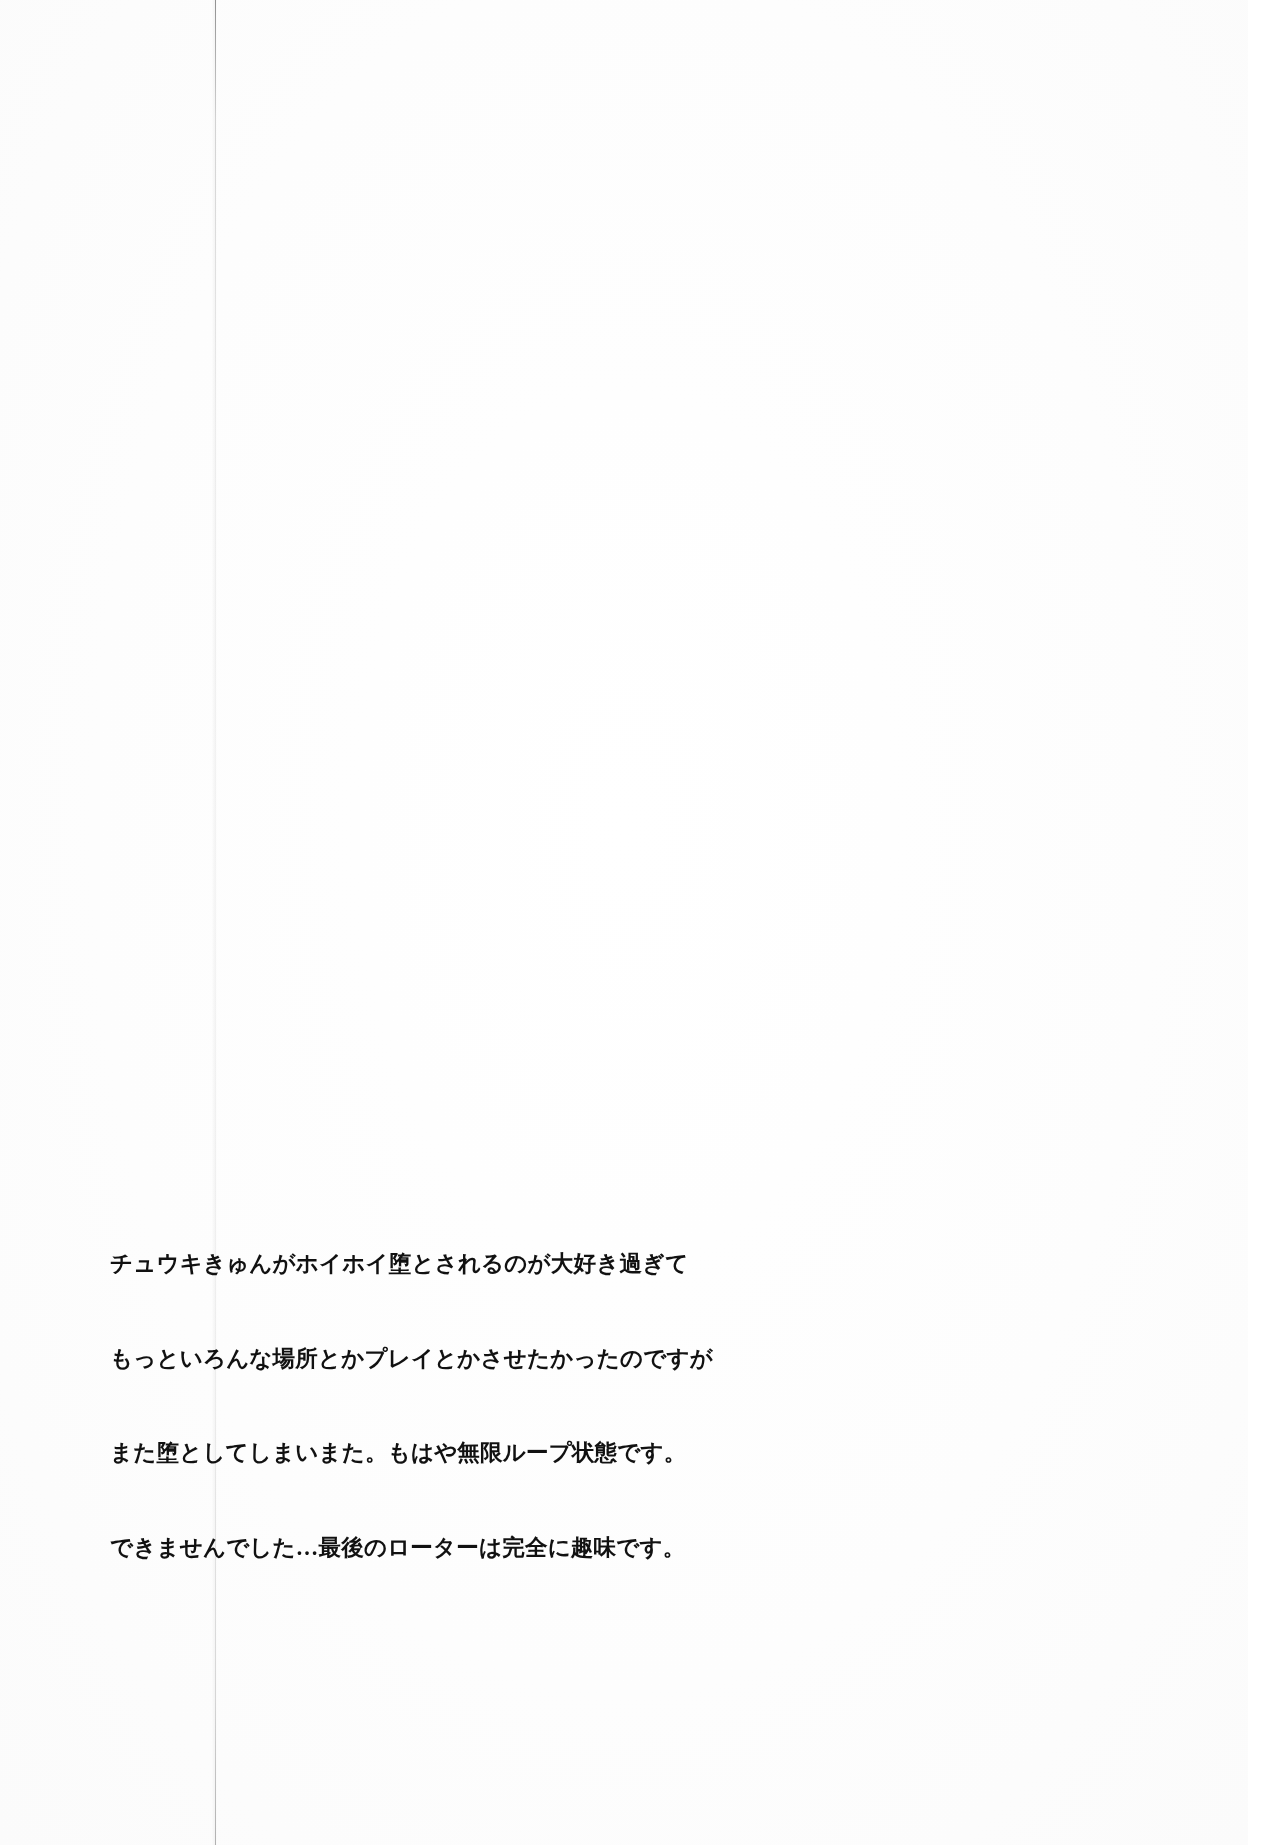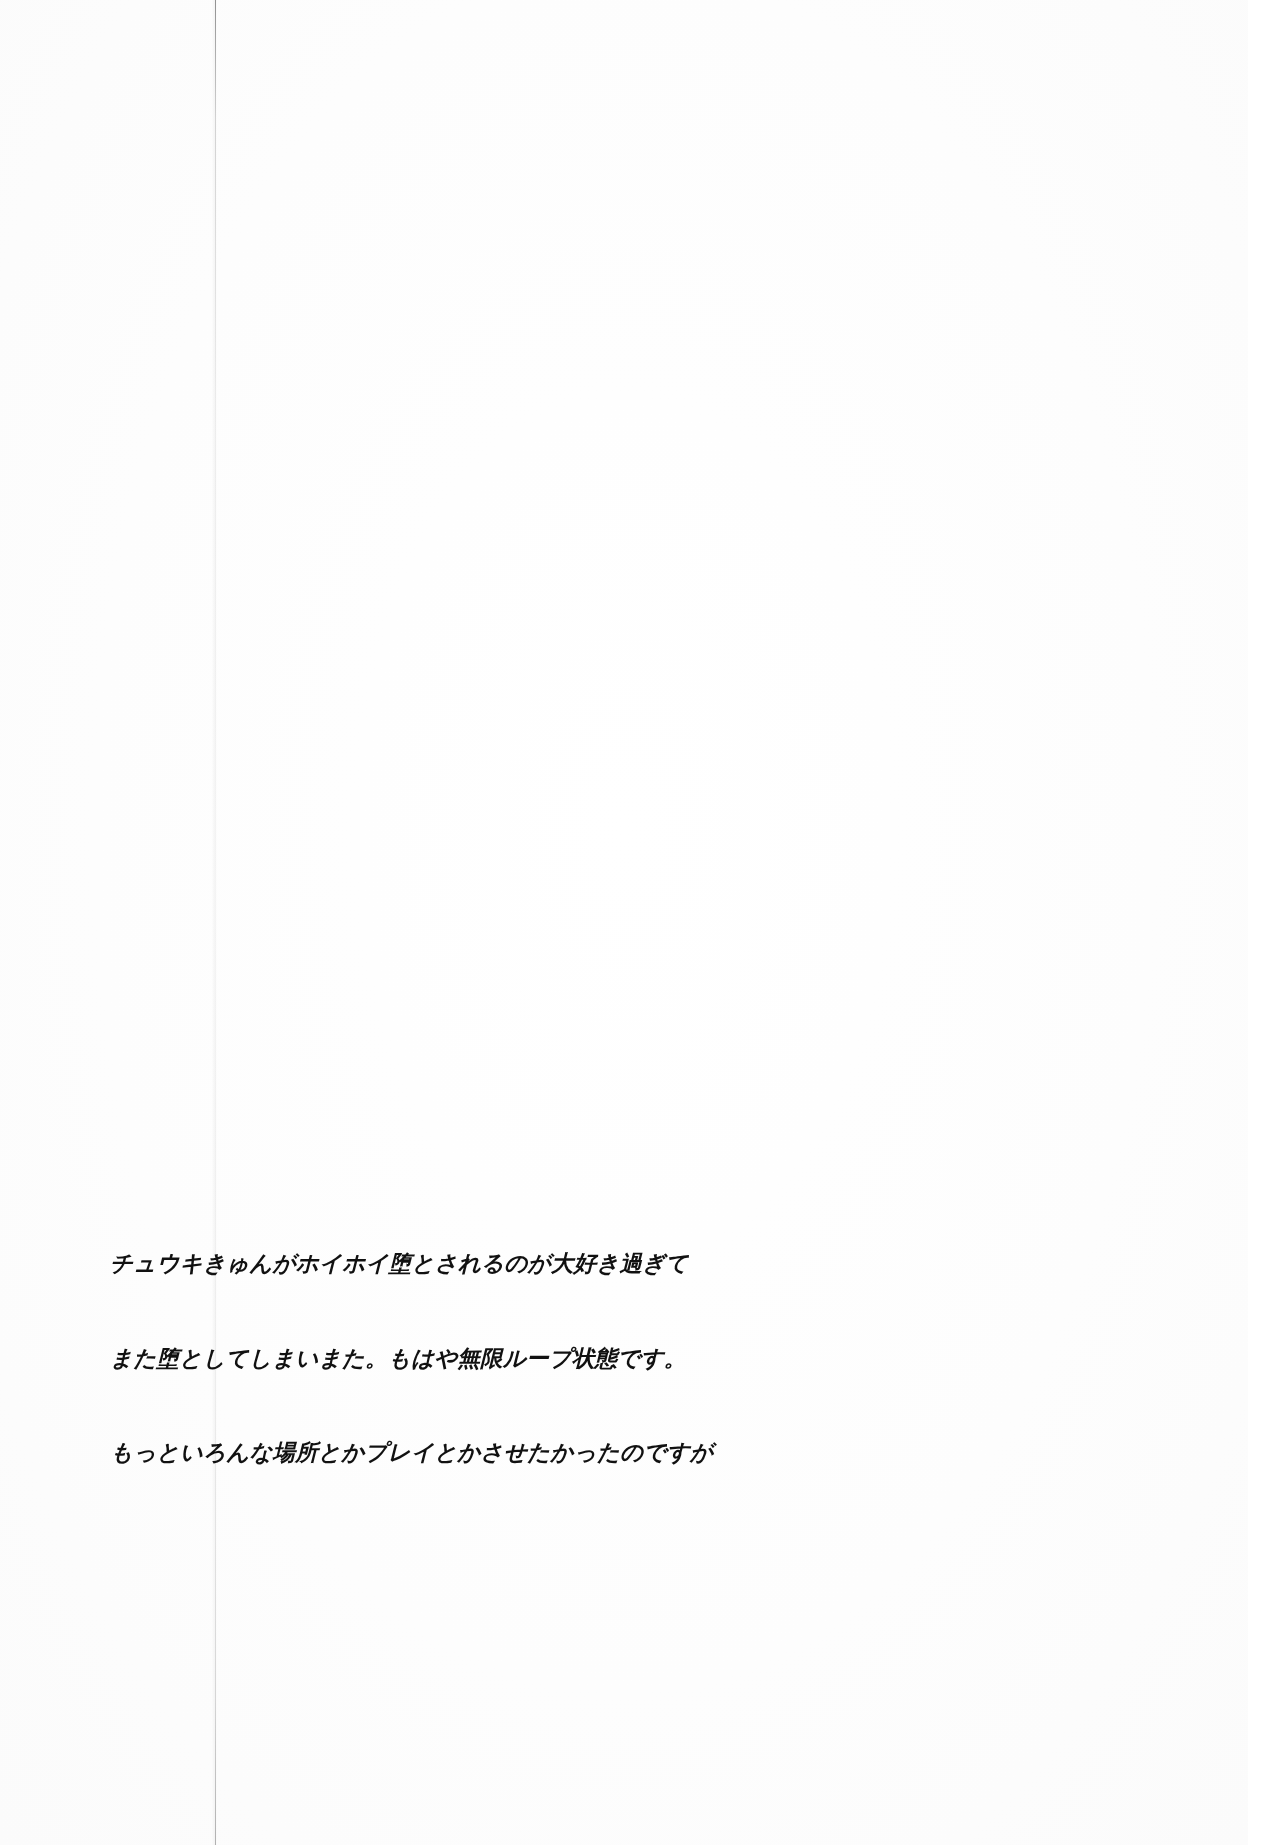--- a/index.html
+++ b/index.html
@@ -10,21 +10,20 @@
   }
   body {
     font-family: "Liberation Serif", "DejaVu Serif", serif;
   }
   .page {
     position: relative;
     width: 1248px;
     height: 1845px;
     background: #fefefe;
     overflow: hidden;
-    font-style: italic;
   }
   
   .scan-seam {
     position: absolute;
     top: 0;
     left: 215px;
     width: 1px;
     height: 1845px;
     background: linear-gradient(to bottom,
         rgba(60,60,60,0.55) 0px,
@@ -78,21 +77,22 @@
 <body>
 
 <div class="page">
   <div class="paper-tone"></div>
   <div class="scan-seam-2"></div>
   <div class="scan-seam"></div>
 
   <div class="afterword">
     <div class="para block-1">
       <span class="line">チュウキきゅんがホイホイ堕とされるのが大好き過ぎて</span>
+      <span class="line">もっといろんな場所とかプレイとかさせたかったのですが</span>
       <span class="line">また堕としてしまいまた。もはや無限ループ状態です。</span>
-      <span class="line">もっといろんな場所とかプレイとかさせたかったのですが</span>
+      <span class="line">できませんでした…最後のローターは完全に趣味です。</span>
     </div>
     <div class="para block-2">
       
       
     </div>
   </div>
 </div>
 
 </body></html>

